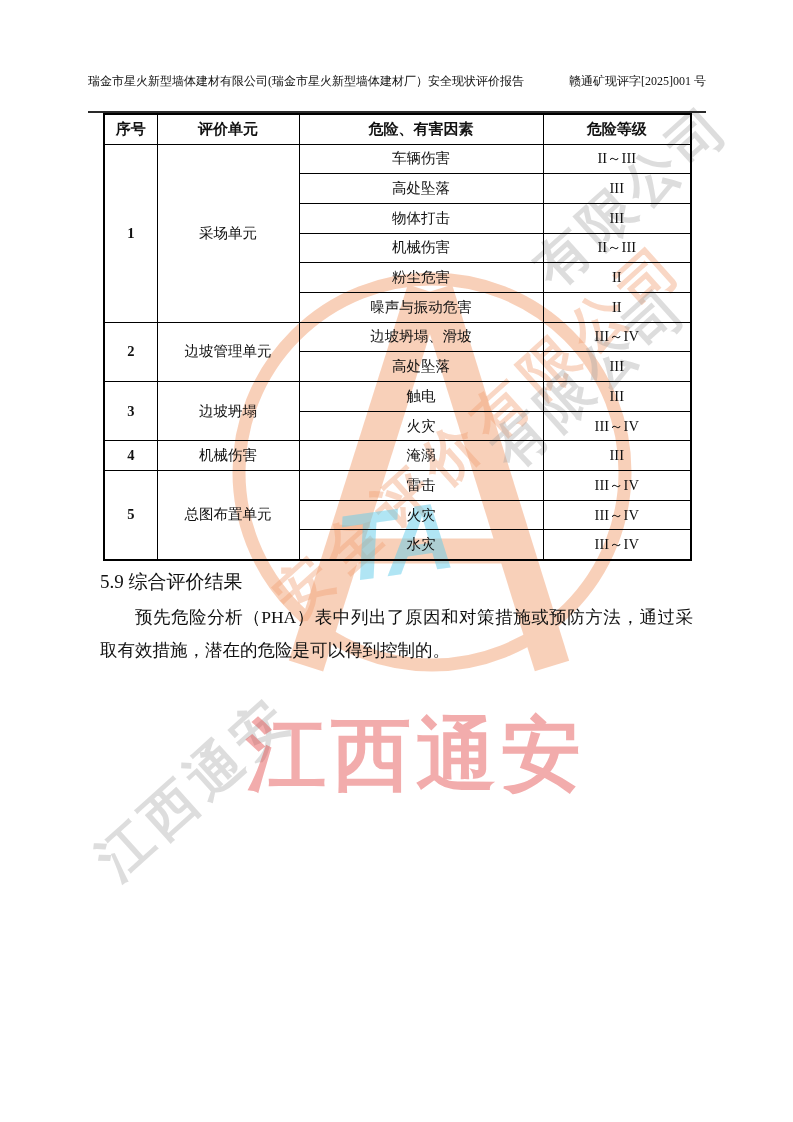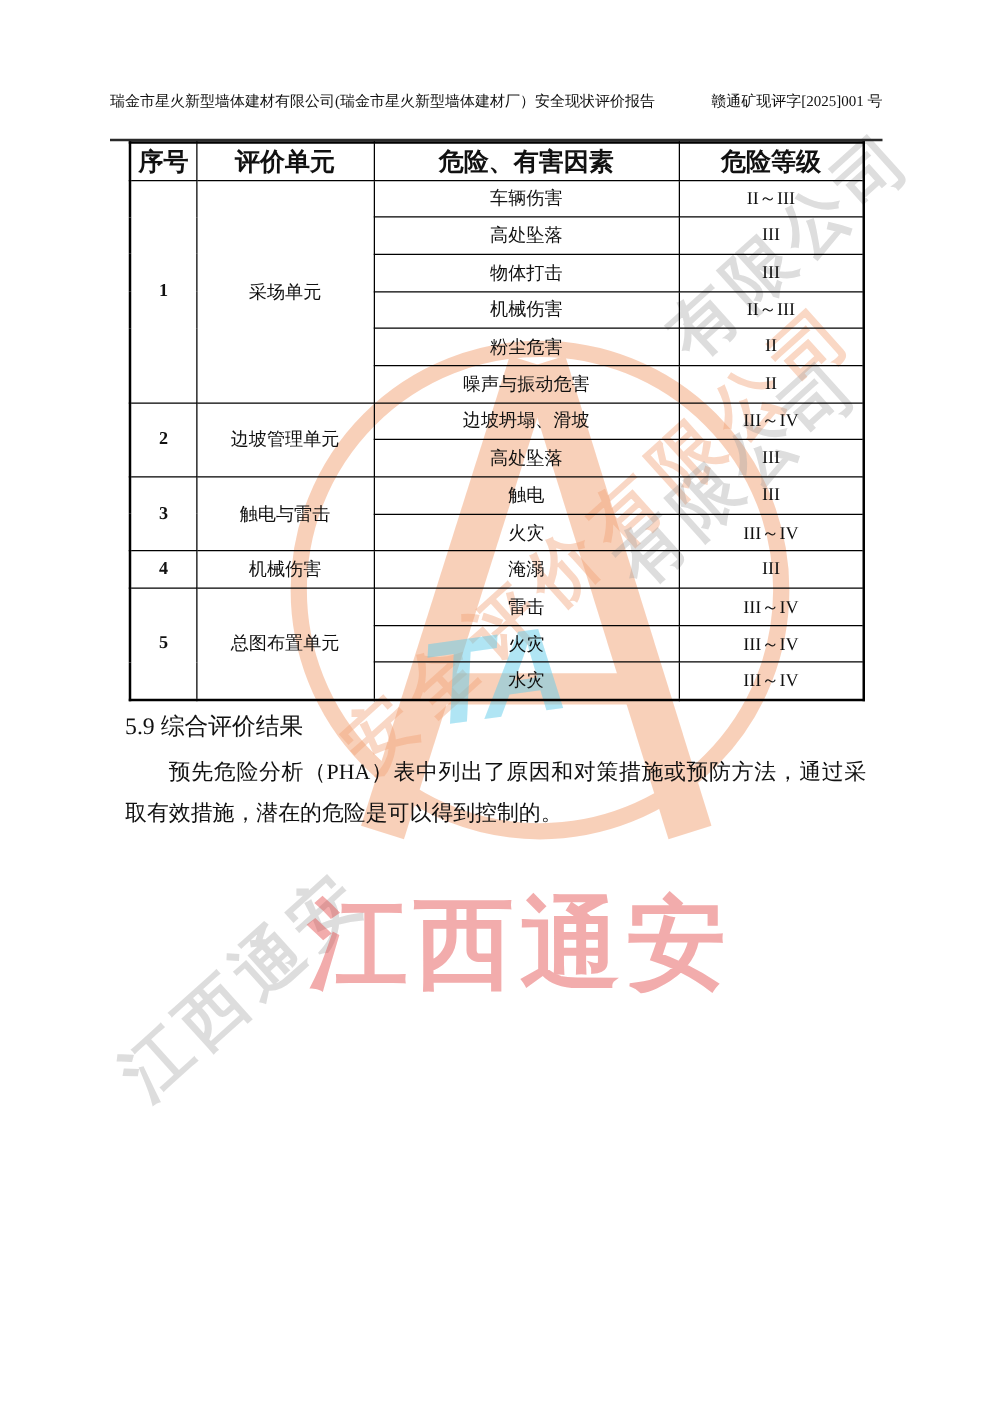--- a/index.html
+++ b/index.html
@@ -28,21 +28,21 @@
     font-size:12px; white-space:nowrap; border-bottom:2px solid #2a2a2a; padding-bottom:21px;
   }
   .doc-table {
     left:103px; top:113px; width:587px; border-collapse:collapse; table-layout:fixed;
     text-align:center; font-size:14.5px;
   }
   .doc-table th, .doc-table td { border:1px solid #000; padding:0 2px; vertical-align:middle; }
   .doc-table { border:2px solid #000; }
   .doc-table thead tr { height:30px; }
   .doc-table tbody tr { height:29.7px; }
-  .doc-table th { font-weight:bold; font-size:20px; }
+  .doc-table th { font-weight:bold; font-size:15px; }
   .c-no { font-weight:bold; }
   .heading { left:100px; top:567px; margin:0; font-size:19px; font-weight:normal; line-height:30px; }
   .bodytext { left:100px; top:601px; width:593px; }
   .bodytext p { margin:0; font-size:17.5px; line-height:33.4px; text-align:justify; text-indent:2em; }
   .pagenum { top:1016px; left:0; width:100%; text-align:center; font-size:13px; }
 </style>
 </head>
 <body>
 
 <div class="page">
@@ -114,21 +114,21 @@
           <td rowspan="2">边坡管理单元</td>
           <td>边坡坍塌、滑坡</td>
           <td>III～IV</td>
         </tr>
         <tr>
           <td>高处坠落</td>
           <td>III</td>
         </tr>
         <tr>
           <td rowspan="2" class="c-no">3</td>
-          <td rowspan="2">触电与雷击</td>
+          <td rowspan="2">边坡坍塌</td>
           <td>触电</td>
           <td>III</td>
         </tr>
         <tr>
           <td>火灾</td>
           <td>III～IV</td>
         </tr>
         <tr>
           <td rowspan="1" class="c-no">4</td>
           <td rowspan="1">机械伤害</td>

